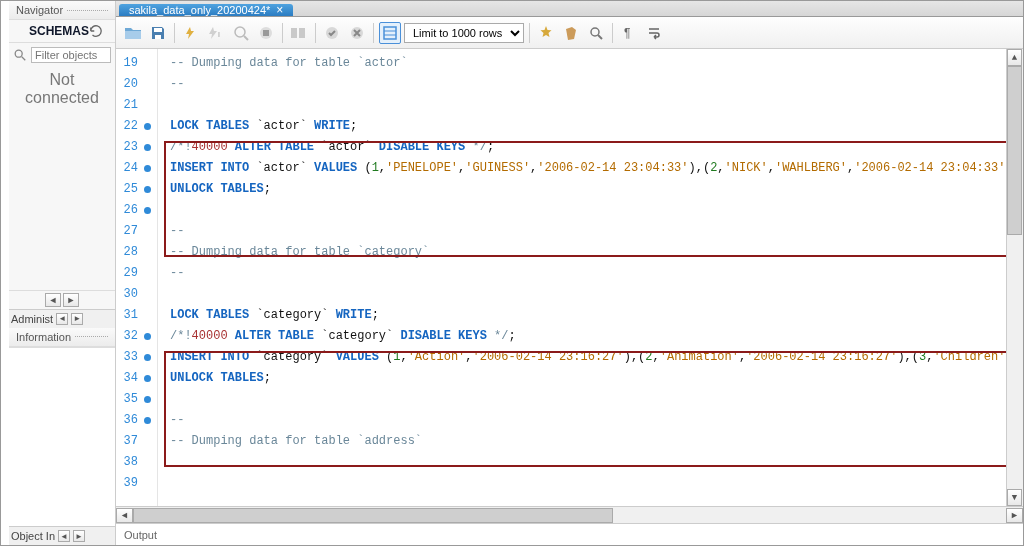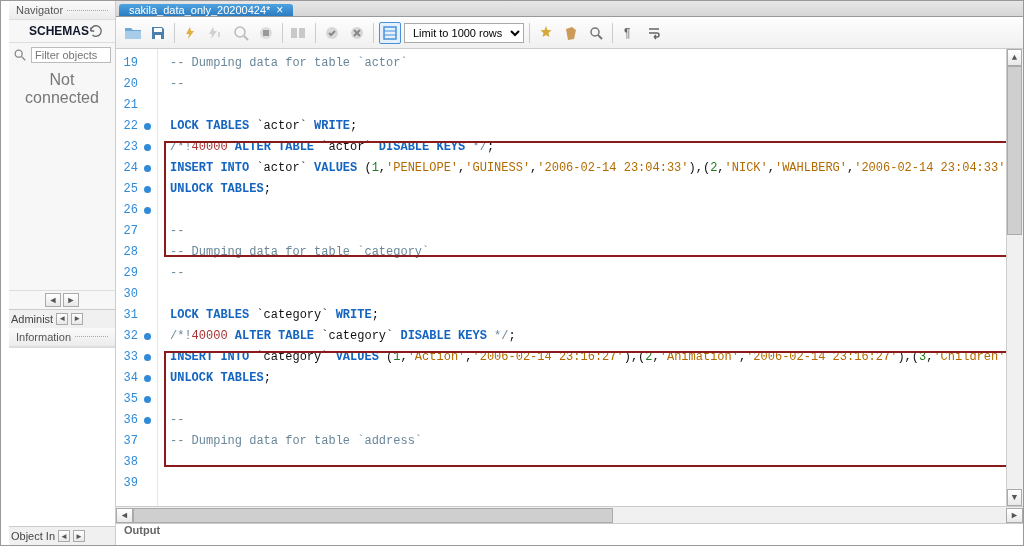--- a/index.html
+++ b/index.html
@@ -48,21 +48,21 @@
 
 .h-scroll { height:17px; background:#f0f0f0; border-top:1px solid #ccc; display:flex; align-items:center; }
 .h-scroll .track { flex:1; height:15px; position:relative; }
 .h-scroll .thumb { position:absolute; left:0; top:0; height:15px; width:55%; background:#cfcfcf; border:1px solid #aaa; }
 .h-scroll .arrow-btn { width:17px; height:15px; }
 .v-scroll { width:17px; background:#f0f0f0; border-left:1px solid #ccc; display:flex; flex-direction:column; }
 .v-scroll .arrow-btn { width:15px; height:17px; }
 .v-scroll .track { flex:1; position:relative; }
 .v-scroll .thumb { position:absolute; left:0; top:0; width:15px; height:40%; background:#cfcfcf; border:1px solid #aaa; }
 
-.output-bar { height:22px; border-top:1px solid #ccc; display:flex; align-items:flex-start;font-weight:bold; }
+.output-bar { height:22px; border-top:1px solid #ccc; display:flex; align-items:center; }
 .output-label { font-size:11px; color:#666; padding:0 8px; }
 svg { display:block; }
 </style>
 </head>
 <body>
 
 <div class="main-area">
 
   <div class="left-panel">
     <div class="left-header">Navigator</div>

